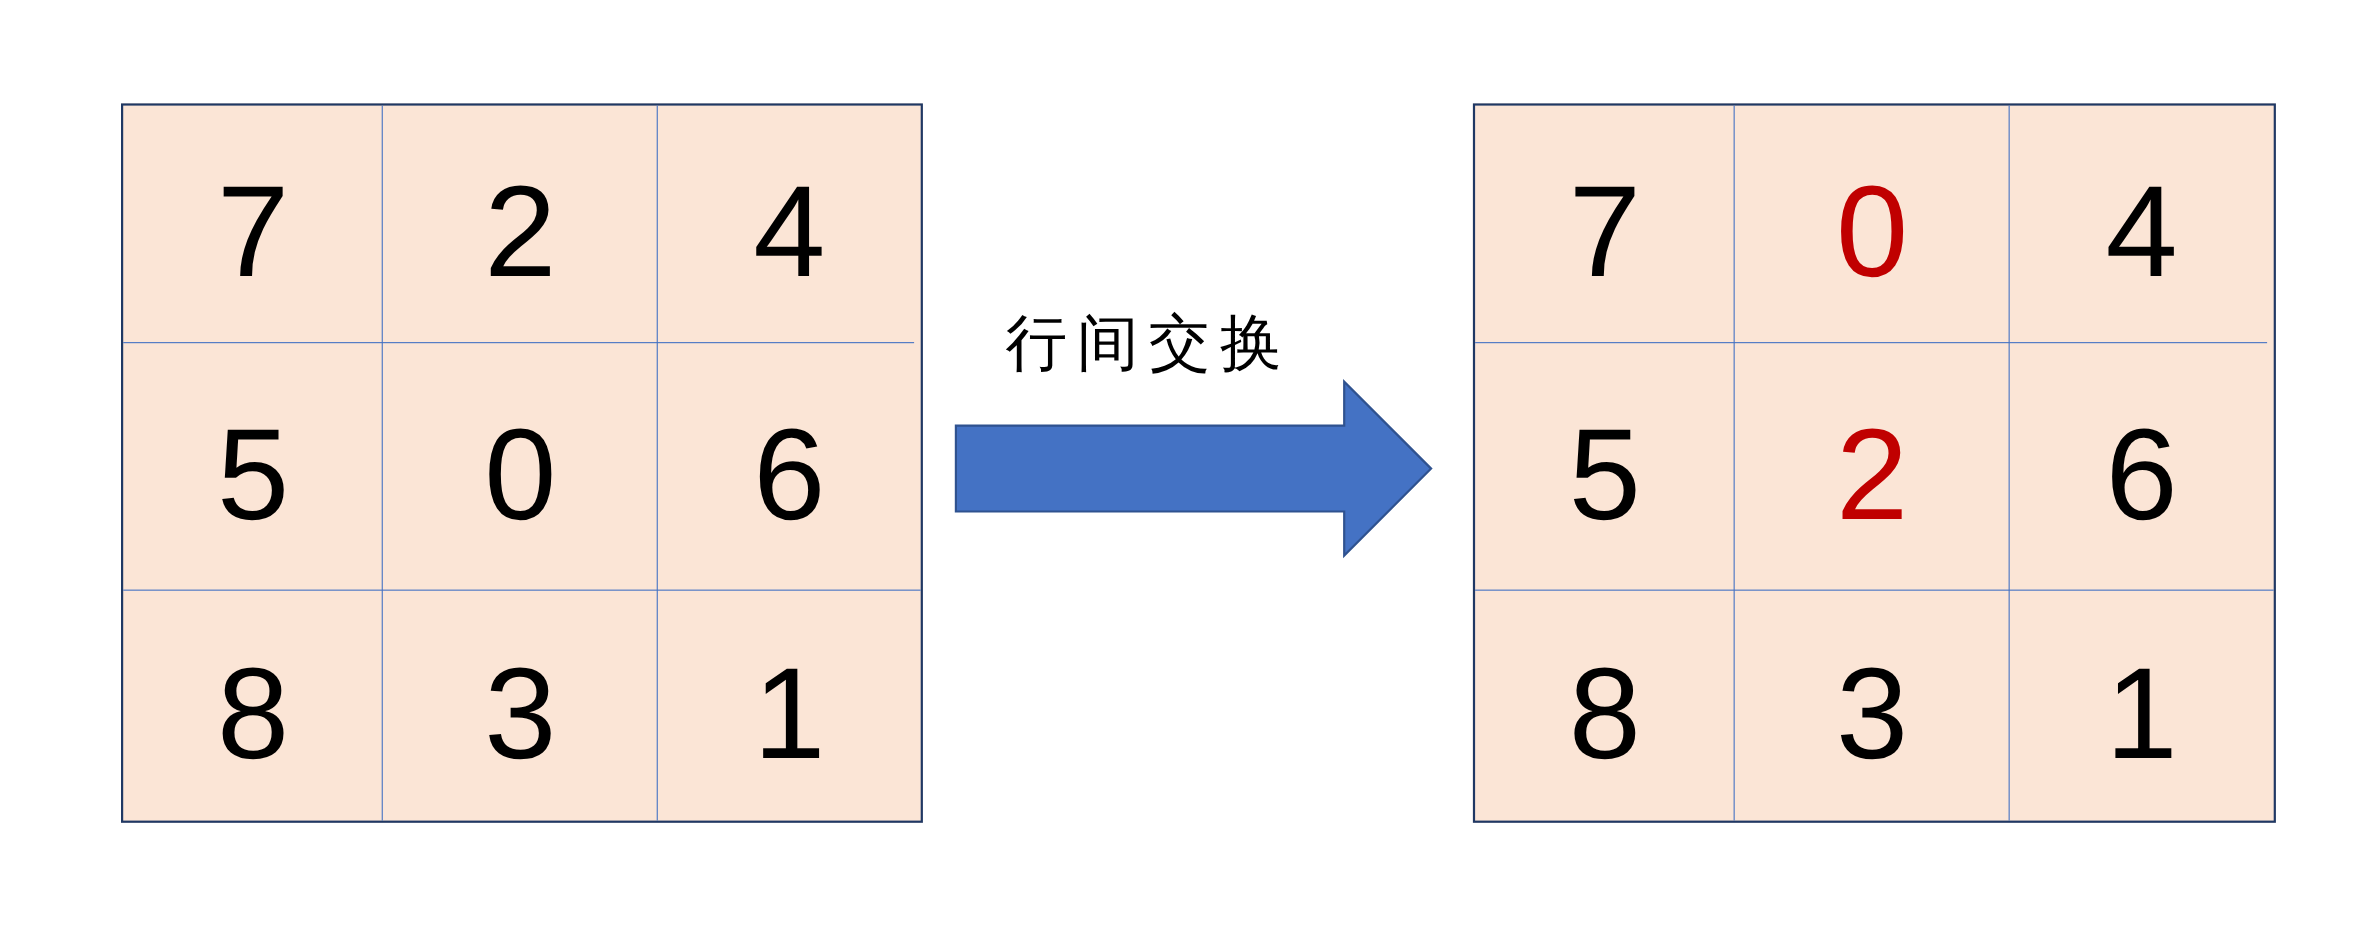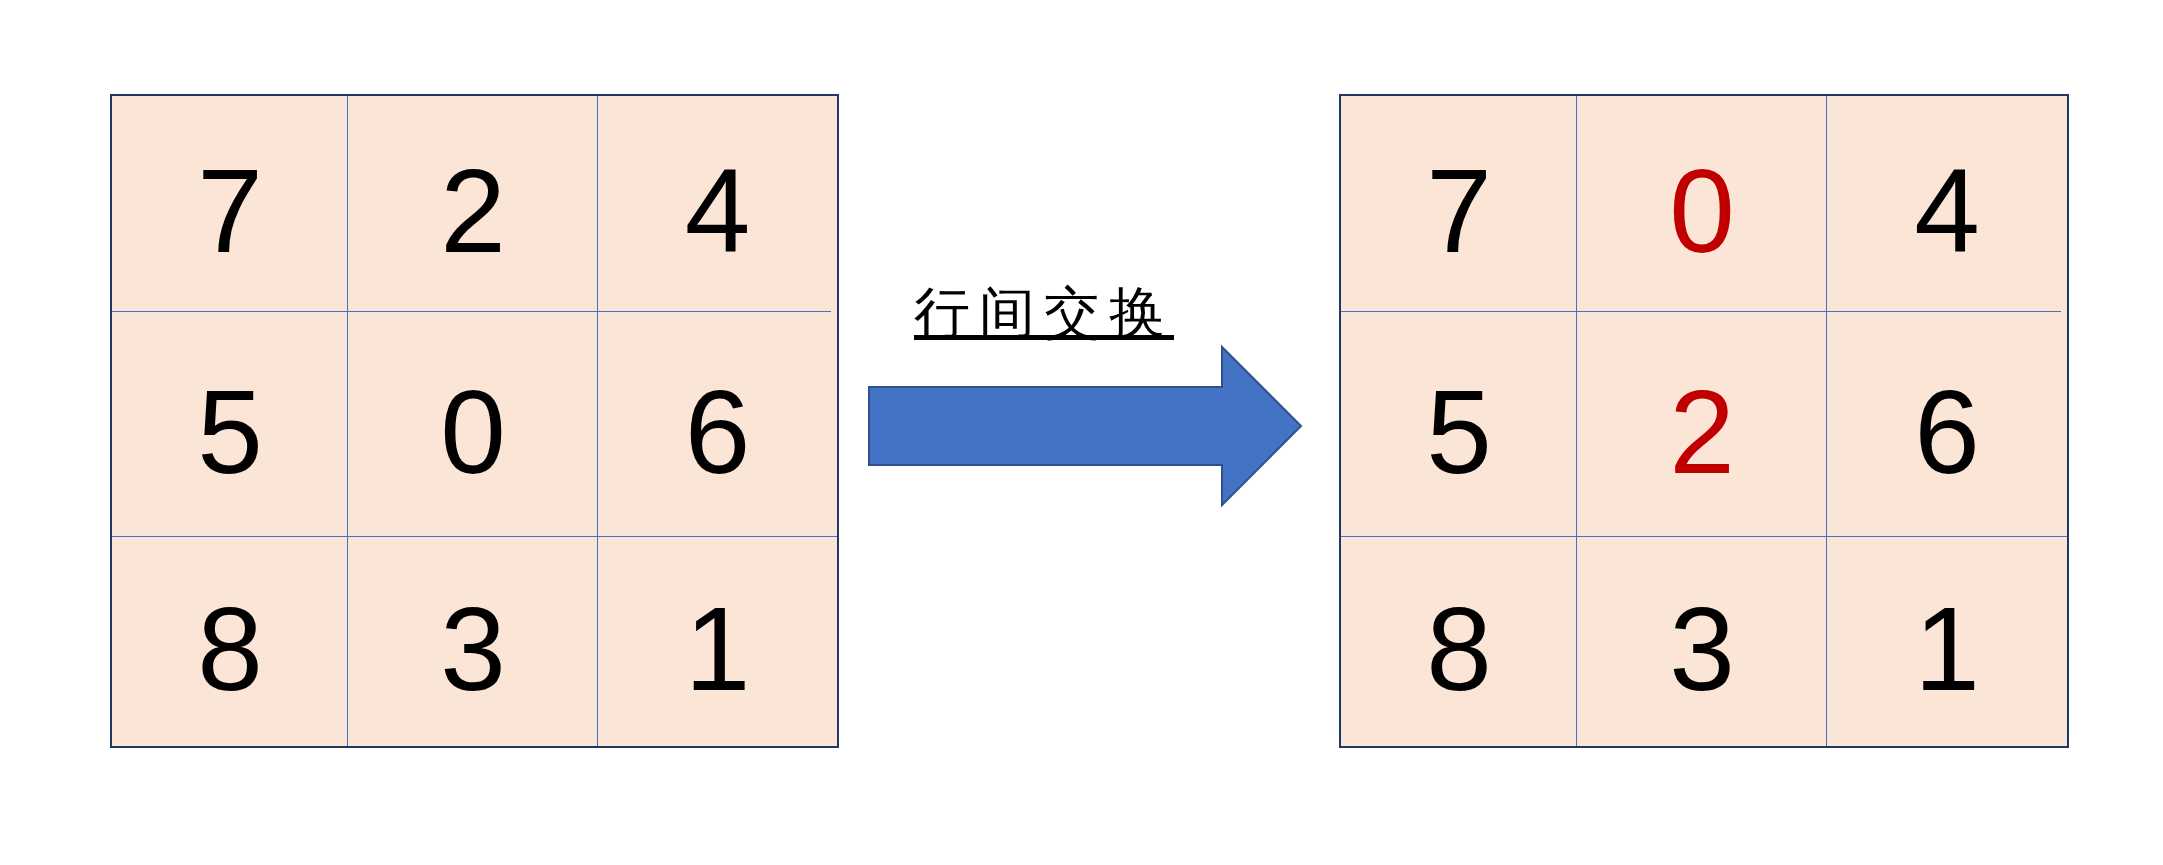--- a/index.html
+++ b/index.html
@@ -52,21 +52,20 @@
     position: absolute;
     left: 914px;
     top: 278px;
     width: 270px;
     font-family: "DejaVu Serif", "Liberation Serif", serif;
     font-size: 56px;
     letter-spacing: 9px;
     color: #000000;
     white-space: nowrap;
     line-height: 70px;
-    text-decoration: underline;
   }
   .arrow {
     position: absolute;
     left: 866px;
     top: 344px;
     width: 440px;
     height: 164px;
   }
 </style>
 </head>

